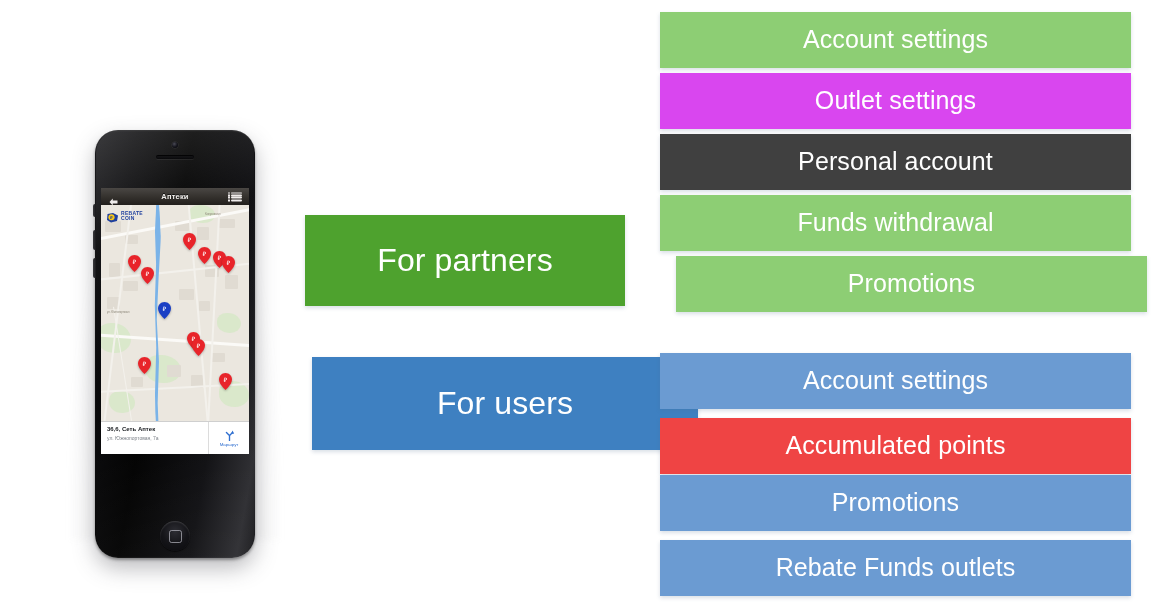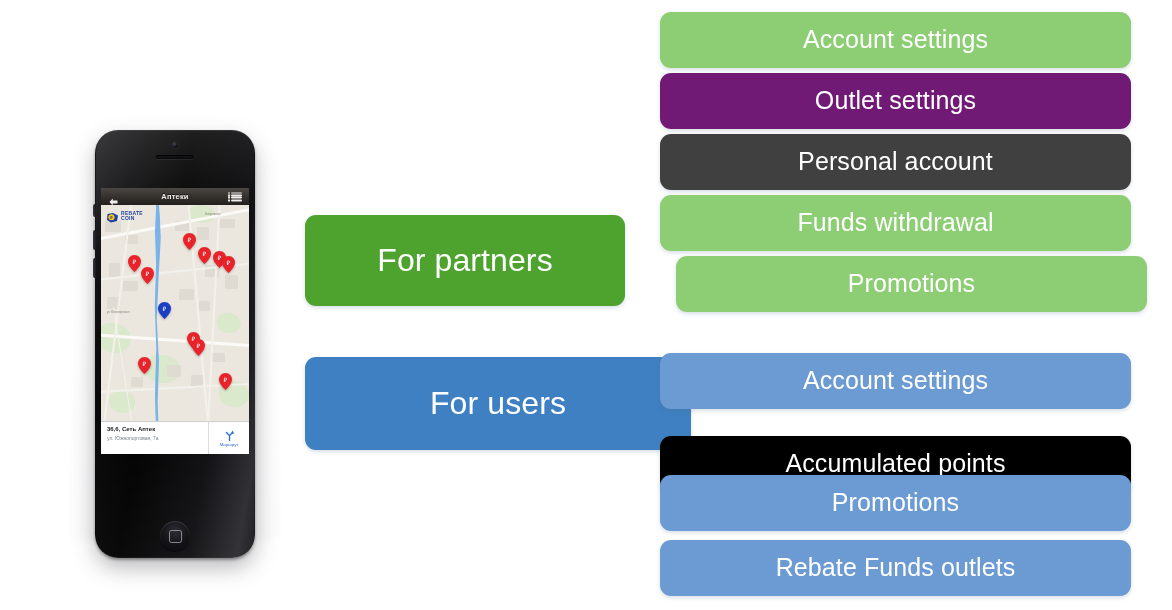--- a/index.html
+++ b/index.html
@@ -276,21 +276,20 @@
 
   
   .flow-box {
     position: absolute;
     display: flex;
     align-items: center;
     justify-content: center;
     color: #ffffff;
     box-sizing: border-box;
     box-shadow: 0 2px 4px rgba(80,110,140,0.22);
-    border-radius: 11px;
   }
   .flow-box-text {
     font-size: 25px;
     font-weight: normal;
     line-height: 1.1;
     text-align: center;
     letter-spacing: 0.1px;
   }
   .group-box .flow-box-text {
     font-size: 32px;
@@ -448,47 +447,47 @@
     </div>
 
     <div class="phone-home"></div>
   </div>
 </div>
 
 <div class="flow-box group-box" style="left:305px; top:215px; width:320px; height:91px; background:#4EA22E;">
   <span class="flow-box-text">For partners</span>
 </div>
 
-<div class="flow-box group-box" style="left:305px; top:357px; width:386px; height:93px; background:#3E80C1;">
+<div class="flow-box group-box" style="left:312px; top:357px; width:386px; height:93px; background:#3E80C1;">
   <span class="flow-box-text">For users</span>
 </div>
 
 <div id="green-list">
   <div class="flow-box" style="top:12px;  background:#8DCE74;">
     <span class="flow-box-text">Account settings</span>
   </div>
-  <div class="flow-box" style="top:73px;  background:#701a75;">
+  <div class="flow-box" style="top:73px;  background:#d946ef;">
     <span class="flow-box-text">Outlet settings</span>
   </div>
   <div class="flow-box" style="top:134px; background:#404040;">
     <span class="flow-box-text">Personal account</span>
   </div>
   <div class="flow-box" style="top:195px; background:#8DCE74;">
     <span class="flow-box-text">Funds withdrawal</span>
   </div>
   <div class="flow-box" style="top:256px; background:#8DCE74;margin-left:16px;">
     <span class="flow-box-text">Promotions</span>
   </div>
 </div>
 
 <div id="blue-list">
   <div class="flow-box" style="top:353px; background:#6B9BD2;">
     <span class="flow-box-text">Account settings</span>
   </div>
-  <div class="flow-box" style="top:436px; background:#000000;">
+  <div class="flow-box" style="top:418px; background:#ef4444;">
     <span class="flow-box-text">Accumulated points</span>
   </div>
   <div class="flow-box" style="top:475px; background:#6B9BD2;">
     <span class="flow-box-text">Promotions</span>
   </div>
   <div class="flow-box" style="top:540px; background:#6B9BD2;">
     <span class="flow-box-text">Rebate Funds outlets</span>
   </div>
 </div>
 

